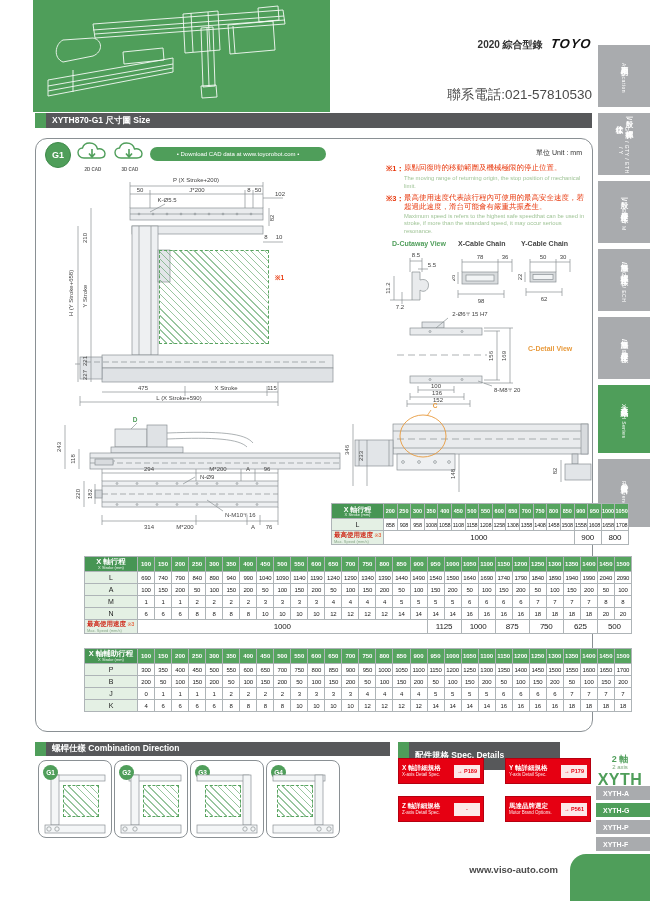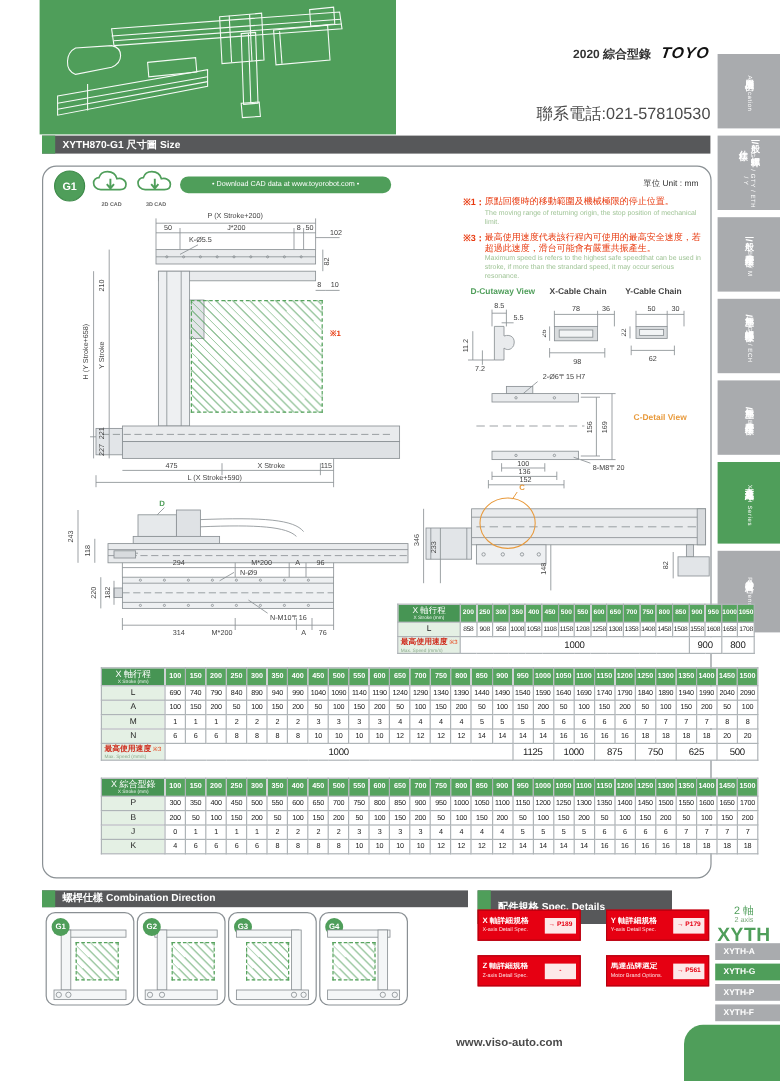--- a/index.html
+++ b/index.html
@@ -36,47 +36,47 @@
   .view-h{font-size:7px;font-weight:bold;color:#444;white-space:nowrap;}
   .view-h.green{color:#4f9e5a;}
   .view-h.orange{color:#e89a3c;}
   
   .hatch{background:repeating-linear-gradient(45deg,rgba(255,255,255,0) 0 4px,rgba(85,160,95,.6) 4px 5px);border:1px dashed #57a35e;}
   
   .spec-table{border-collapse:collapse;table-layout:fixed;width:100%;margin-left:44px;}
   .spec-table th,.spec-table td{border:1px solid #aeb4b7;text-align:center;padding:0;overflow:hidden;white-space:nowrap;}
   .spec-table th{background:#56a45f;color:#fff;font-size:6px;font-weight:bold;height:14px;}
   .spec-table th.hlabel{background:#479554;}
-  .hzh{font-size:7.5px;font-weight:normal;line-height:1;}
+  .hzh{font-size:7.5px;font-weight:bold;line-height:1;}
   .hen{font-size:4px;font-weight:normal;line-height:1;opacity:.9;}
   .spec-table td{font-size:6px;height:11px;color:#222;background:#fff;letter-spacing:-0.2px;}
   .spec-table td.rlabel{background:#e4f0e4;font-size:7px;letter-spacing:0;}
   .spec-table td.speedlabel{text-align:left;padding-left:2px;}
   .szh{color:#cf2a1b;font-weight:bold;font-size:6.5px;}
   .smark{color:#e8380d;font-size:5px;}
   .sen{color:#8aa88a;font-size:4px;line-height:1;}
   .spec-table td.speedval{font-size:8px;height:13px;}
   .t-small th{font-size:5.5px;}
   .t-small td{font-size:5.5px;}
   .t-small .hzh{font-size:7px;}
   
   .combo-box{border:1px solid #8a9094;border-radius:8px;background:#fff;}
   .combo-badge{position:absolute;left:4px;top:4px;width:15px;height:15px;border-radius:50%;background:#4f9e5a;color:#fff;font-size:6.5px;font-weight:bold;display:flex;align-items:center;justify-content:center;}
   .spec-item{background:#e60012;border:1px solid #b50010;display:flex;align-items:center;padding:2px 3px;box-sizing:border-box;}
   .spec-txt{flex:1;color:#fff;overflow:hidden;}
   .spec-zh{font-size:6.5px;font-weight:bold;line-height:1.2;white-space:nowrap;}
   .spec-en{font-size:4.5px;line-height:1.2;opacity:.9;white-space:nowrap;}
   .spec-chip{flex:none;width:26px;height:13px;background:#fde9e9;color:#e60012;font-size:5.5px;font-weight:bold;display:flex;align-items:center;justify-content:center;}
   .axis-badge{left:592px;top:754px;width:56px;text-align:center;line-height:1.15;}
-  .axis-zh{color:#4f9e5a;font-size:9px;font-weight:normal;}
+  .axis-zh{color:#4f9e5a;font-size:9px;font-weight:bold;}
   .axis-en{color:#7aa87a;font-size:6px;}
   .axis-series{color:#4f9e5a;font-size:16px;font-weight:bold;letter-spacing:.5px;}
   .series-tab{left:596px;width:54px;height:14px;background:#a9abae;color:#fff;font-size:7px;font-weight:bold;display:flex;align-items:center;padding-left:7px;box-sizing:border-box;}
   .series-tab.active{background:#4f9e5a;}
-  .footer-site{left:380px;top:864px;width:178px;text-align:left;font-size:9.5px;font-weight:bold;color:#4a4a4a;}
+  .footer-site{left:380px;top:864px;width:178px;text-align:right;font-size:9.5px;font-weight:bold;color:#4a4a4a;}
   .corner{left:570px;top:854px;width:80px;height:47px;background:#4f9e5a;border-radius:16px 0 0 0;}
   
   svg text{font-family:"Liberation Sans",sans-serif;fill:#444;}
   .dim{font-size:6px;}
   .dim-b{font-size:6.5px;}
   .lbl-green{fill:#4f9e5a;font-weight:bold;}
   .lbl-red{fill:#e8380d;font-weight:bold;}
   .lbl-orange{fill:#e89a3c;font-weight:bold;}
 </style>
 </head>
@@ -690,21 +690,21 @@
           <td colspan="2" class="speedval">500</td>
         </tr>
       </tbody>
     </table>
   </div>
 <div class="abs" style="left:40px;top:648px;width:548px;">
     <table class="spec-table ">
       <thead>
         <tr>
           <th class="hlabel" style="width: 52px;">
-            <div class="hzh">X 綜合型錄</div>
+            <div class="hzh">X 軸輔助行程</div>
             <div class="hen">X Stroke (mm)</div>
           </th>
           <th>100</th>
           <th>150</th>
           <th>200</th>
           <th>250</th>
           <th>300</th>
           <th>350</th>
           <th>400</th>
           <th>450</th>

